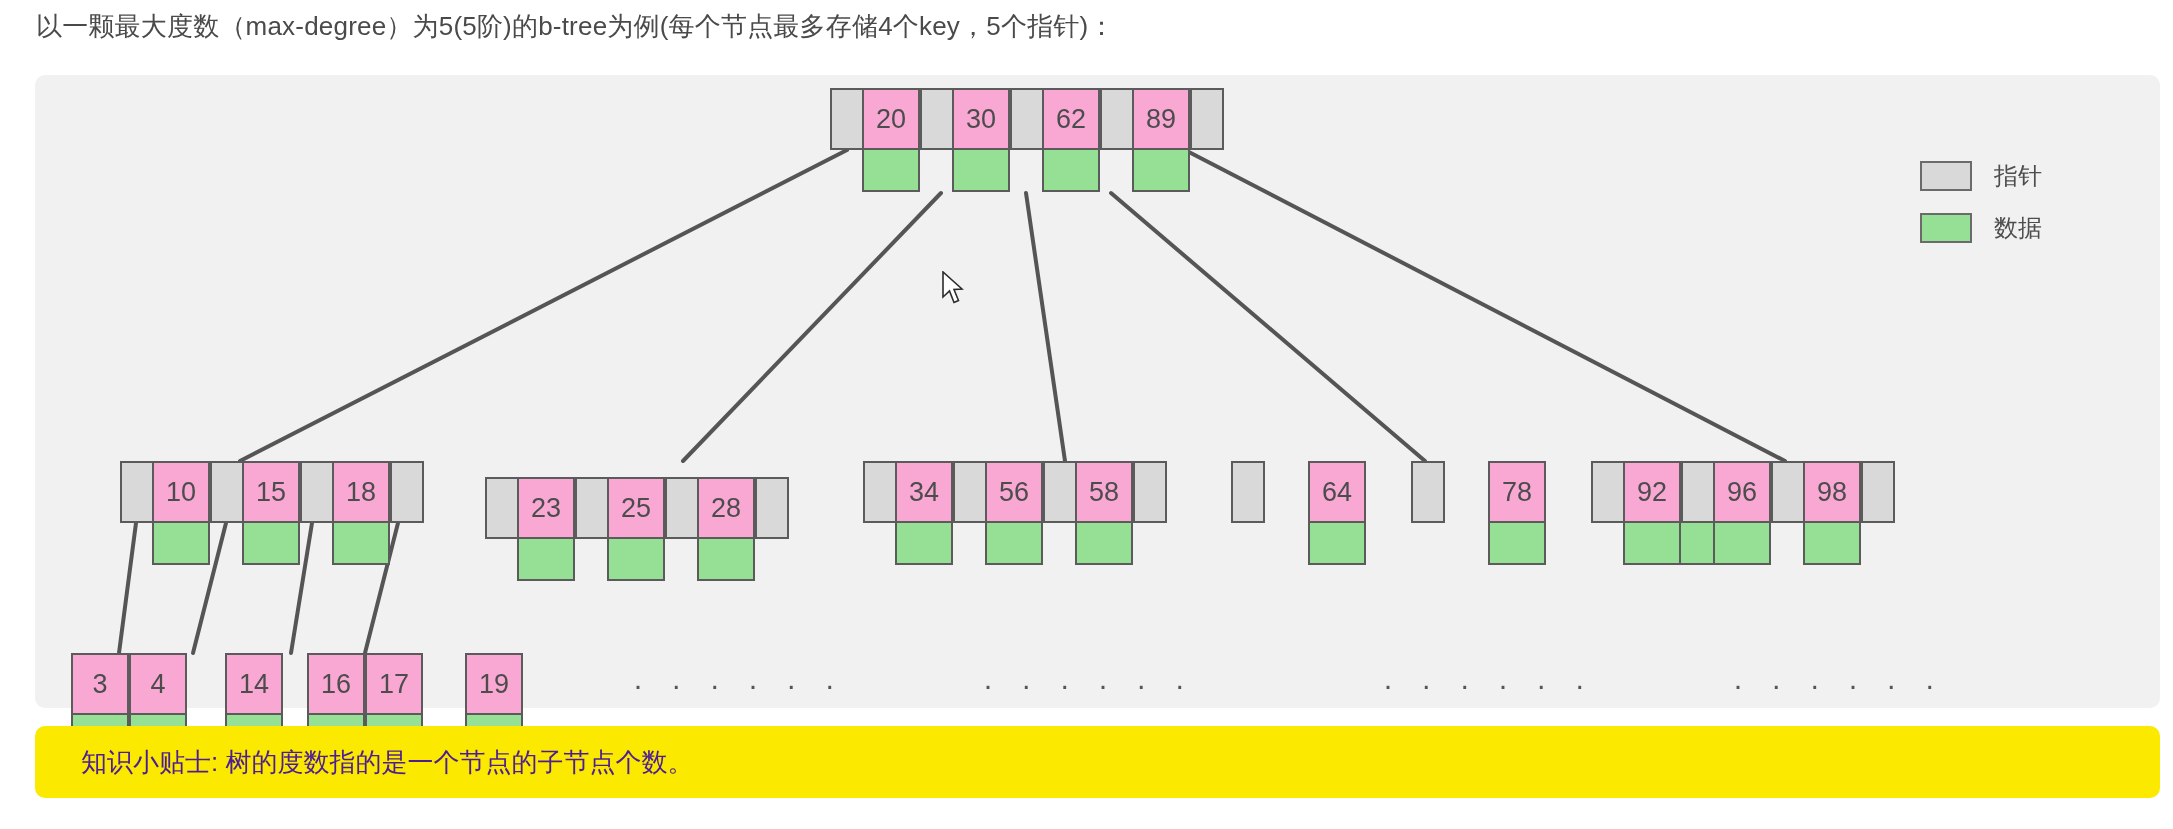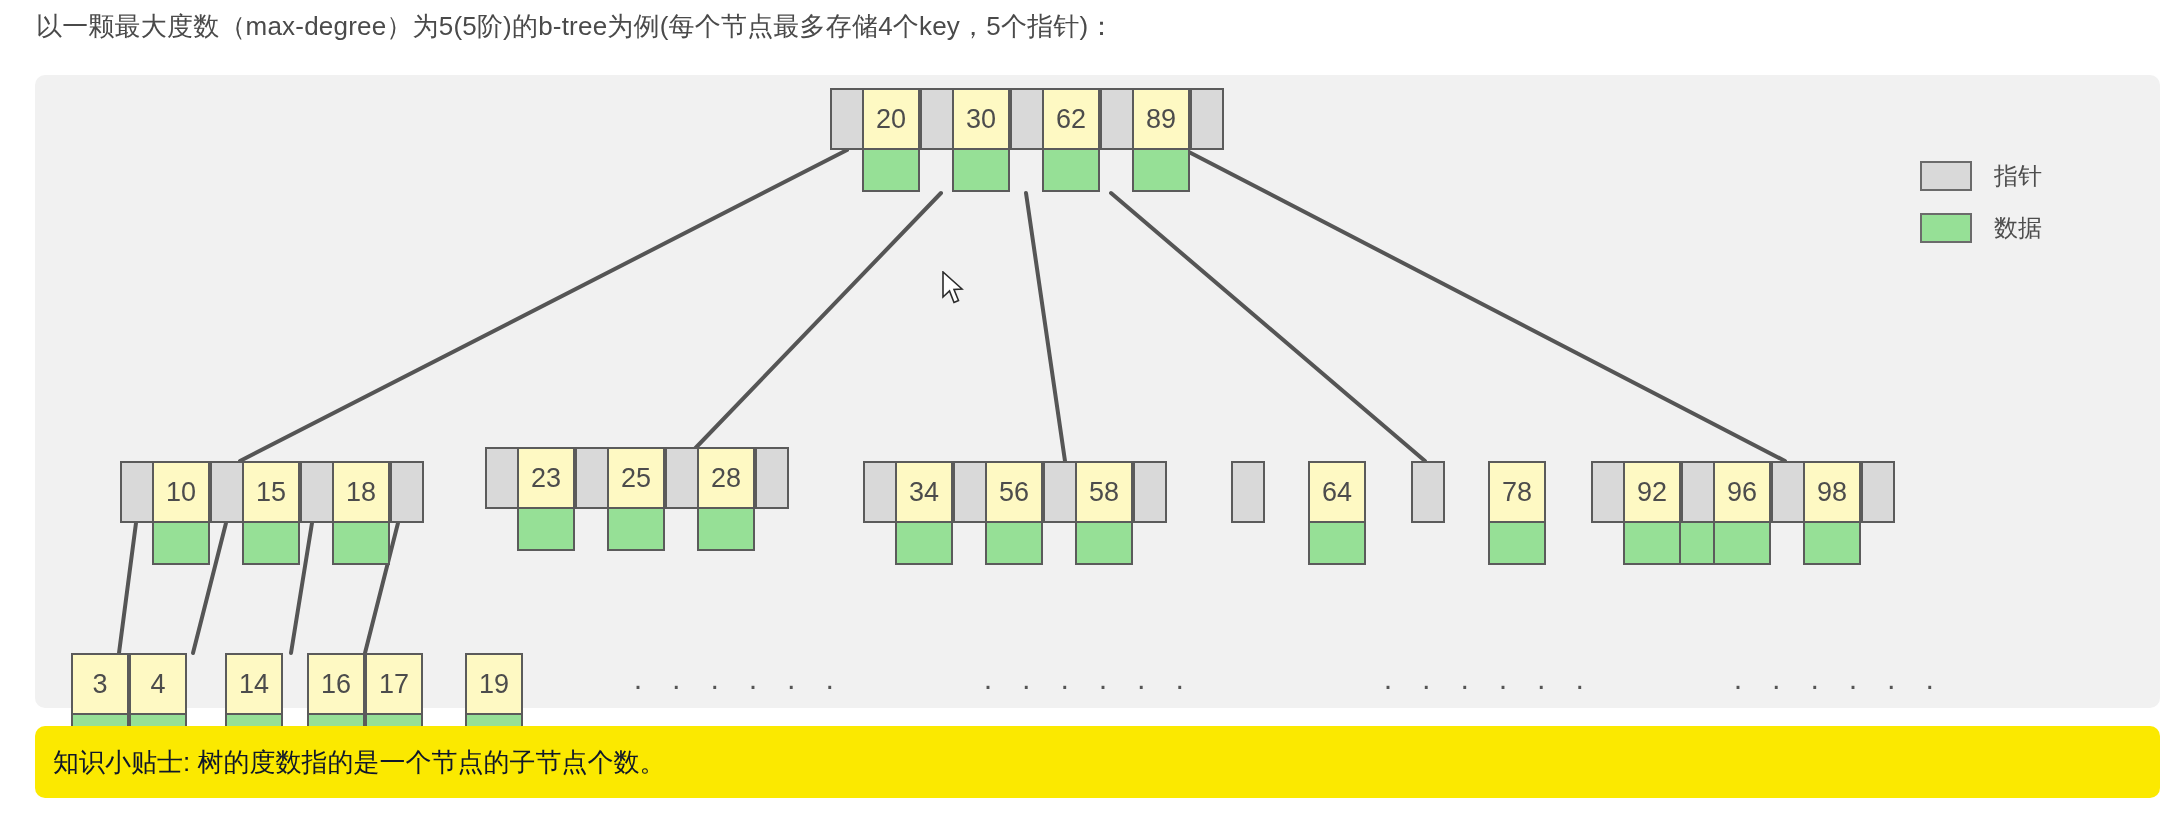--- a/index.html
+++ b/index.html
@@ -46,21 +46,21 @@
   }
 
   .ptr-cell {
     width: 34px; height: 62px;
     background: #d9d9d9;
     border: 2px solid #5b5b5b;
     margin-right: -2px;
   }
   .key-cell {
     width: 58px; height: 62px;
-    background: #fef9c3;
+    background: #f9a8d4;
     border: 2px solid #5b5b5b;
     margin-right: -2px;
     display: flex; align-items: center; justify-content: center;
     font-size: 27px;
     color: #4c4c4c;
     line-height: 1;
   }
   .data-cell {
     width: 58px; height: 42px;
     background: #96e096;
@@ -100,23 +100,23 @@
   
   .tip-banner {
     position: absolute;
     left: 35px; top: 726px;
     width: 2125px; height: 72px;
     background: #fbe900;
     border-radius: 10px;
     display: flex; align-items: center;
   }
   .tip-text {
-    margin-left: 18px;
+    margin-left: 46px;
     font-size: 26px;
-    color: #0f172a;
+    color: #4c1d95;
     white-space: nowrap;
   }
 
   
   .cursor { position:absolute; left: 905px; top: 196px; width: 26px; height: 34px; }
 </style>
 </head>
 <body>
 
 <div id="root-page">
@@ -181,21 +181,21 @@
         <div class="data-cell"></div>
       </div>
       <div class="ptr-cell"></div>
       <div class="slot">
         <div class="key-cell">18</div>
         <div class="data-cell"></div>
       </div>
       <div class="ptr-cell"></div>
     </div>
 
-    <div class="bt-node" style="left:450px; top:372px;">
+    <div class="bt-node" style="left:450px; top:402px;">
       <div class="ptr-cell"></div>
       <div class="slot">
         <div class="key-cell">23</div>
         <div class="data-cell"></div>
       </div>
       <div class="ptr-cell"></div>
       <div class="slot">
         <div class="key-cell">25</div>
         <div class="data-cell"></div>
       </div>

